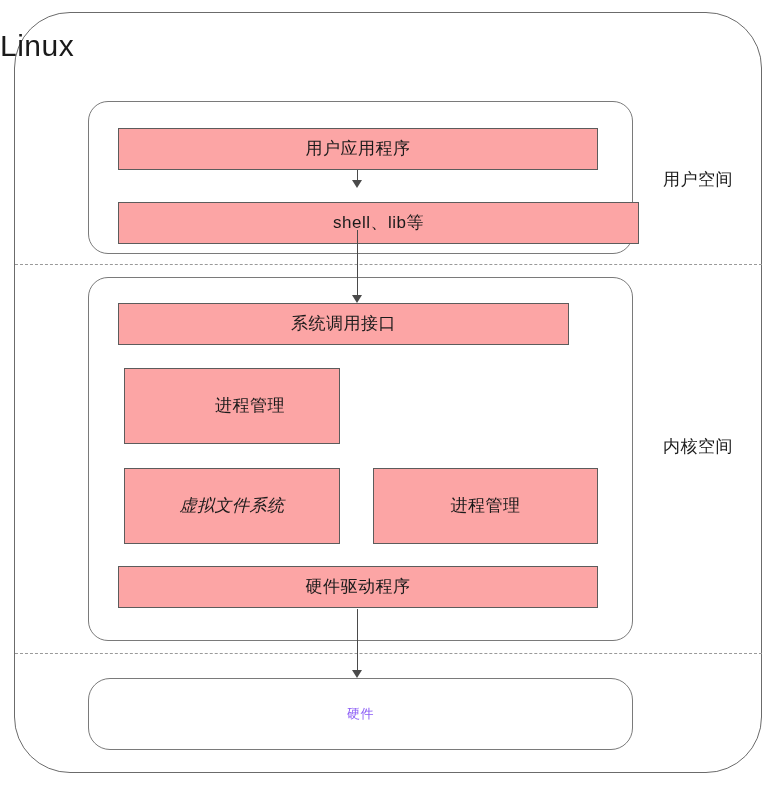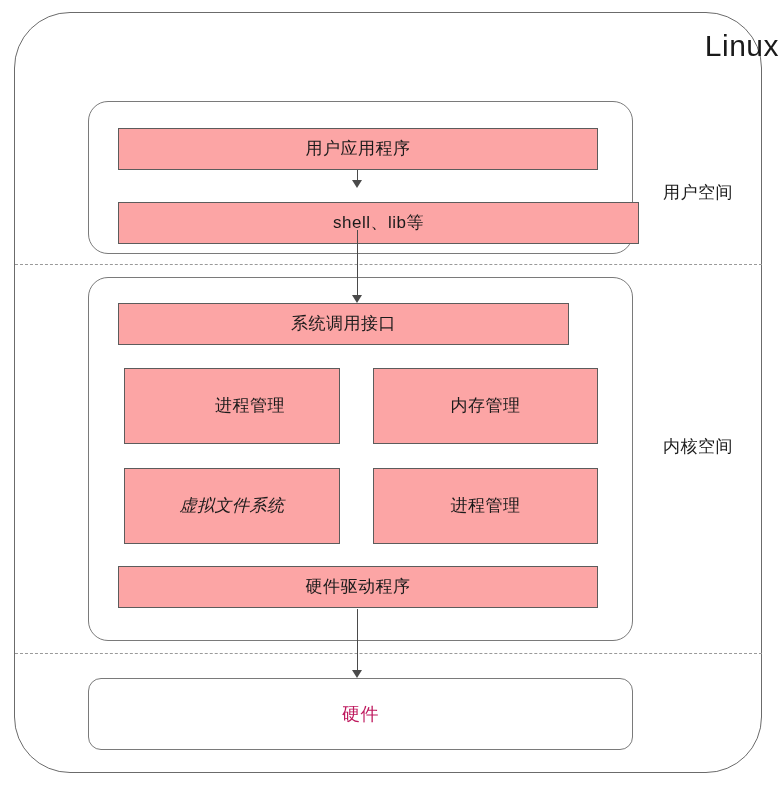--- a/index.html
+++ b/index.html
@@ -32,21 +32,21 @@
     border-radius: 56px;
     background: transparent;
     box-sizing: border-box;
   }
 
   .diagram-title {
     position: absolute;
     left: 0;
     top: 28px;
     width: 779px;
-    text-align: right;
+    text-align: left;
     font-size: 30px;
     line-height: 36px;
     color: #1a1a1a;
     letter-spacing: .5px;
   }
 
   
   .separator {
     position: absolute;
     left: 15px;
@@ -95,44 +95,44 @@
   .module.driver     { left: 118px; top: 566px; width: 480px; height: 42px; }
 
   
   .hardware-box {
     position: absolute;
     left: 88px;
     top: 678px;
     width: 545px;
     height: 72px;
     border: 1px solid #7a7a7a;
-    border-radius: 13px;
+    border-radius: 22px;
     box-sizing: border-box;
     background: #ffffff;
     display: flex;
     align-items: center;
     justify-content: center;
-    font-size: 18px;
+    font-size: 13px;
     line-height: 22px;
-    color: #be185d;
+    color: #8b5cf6;
     letter-spacing: .5px;
   }
 
   
   .region-label {
     position: absolute;
     left: 648px;
     width: 100px;
     text-align: center;
     font-size: 17px;
     line-height: 22px;
     color: #1a1a1a;
     letter-spacing: .5px;
   }
-  .region-label.user   { top: 169px; margin-top: 13px; }
+  .region-label.user   { top: 169px; }
   .region-label.kernel { top: 436px; }
 
   
   .connector {
     position: absolute;
     left: 357px;
     width: 1px;
     background: #4a4a4a;
   }
   .connector.app-to-shell { top: 170px; height: 12px; }
@@ -172,21 +172,20 @@
   <div class="module shell-lib">shell、lib等</div>
 
   <div class="region-label user">用户空间</div>
 
   <div class="space-box kernel-space"></div>
 
   <div class="module syscall">系统调用接口</div>
 
   <div class="module process">进程管理</div>
 
-  <div class="module memory">内存管理</div>
 
   <div class="module vfs">虚拟文件系统</div>
 
   <div class="module network">进程管理</div>
 
   <div class="module driver">硬件驱动程序</div>
 
   <div class="region-label kernel">内核空间</div>
 
   <div class="hardware-box">硬件</div>

